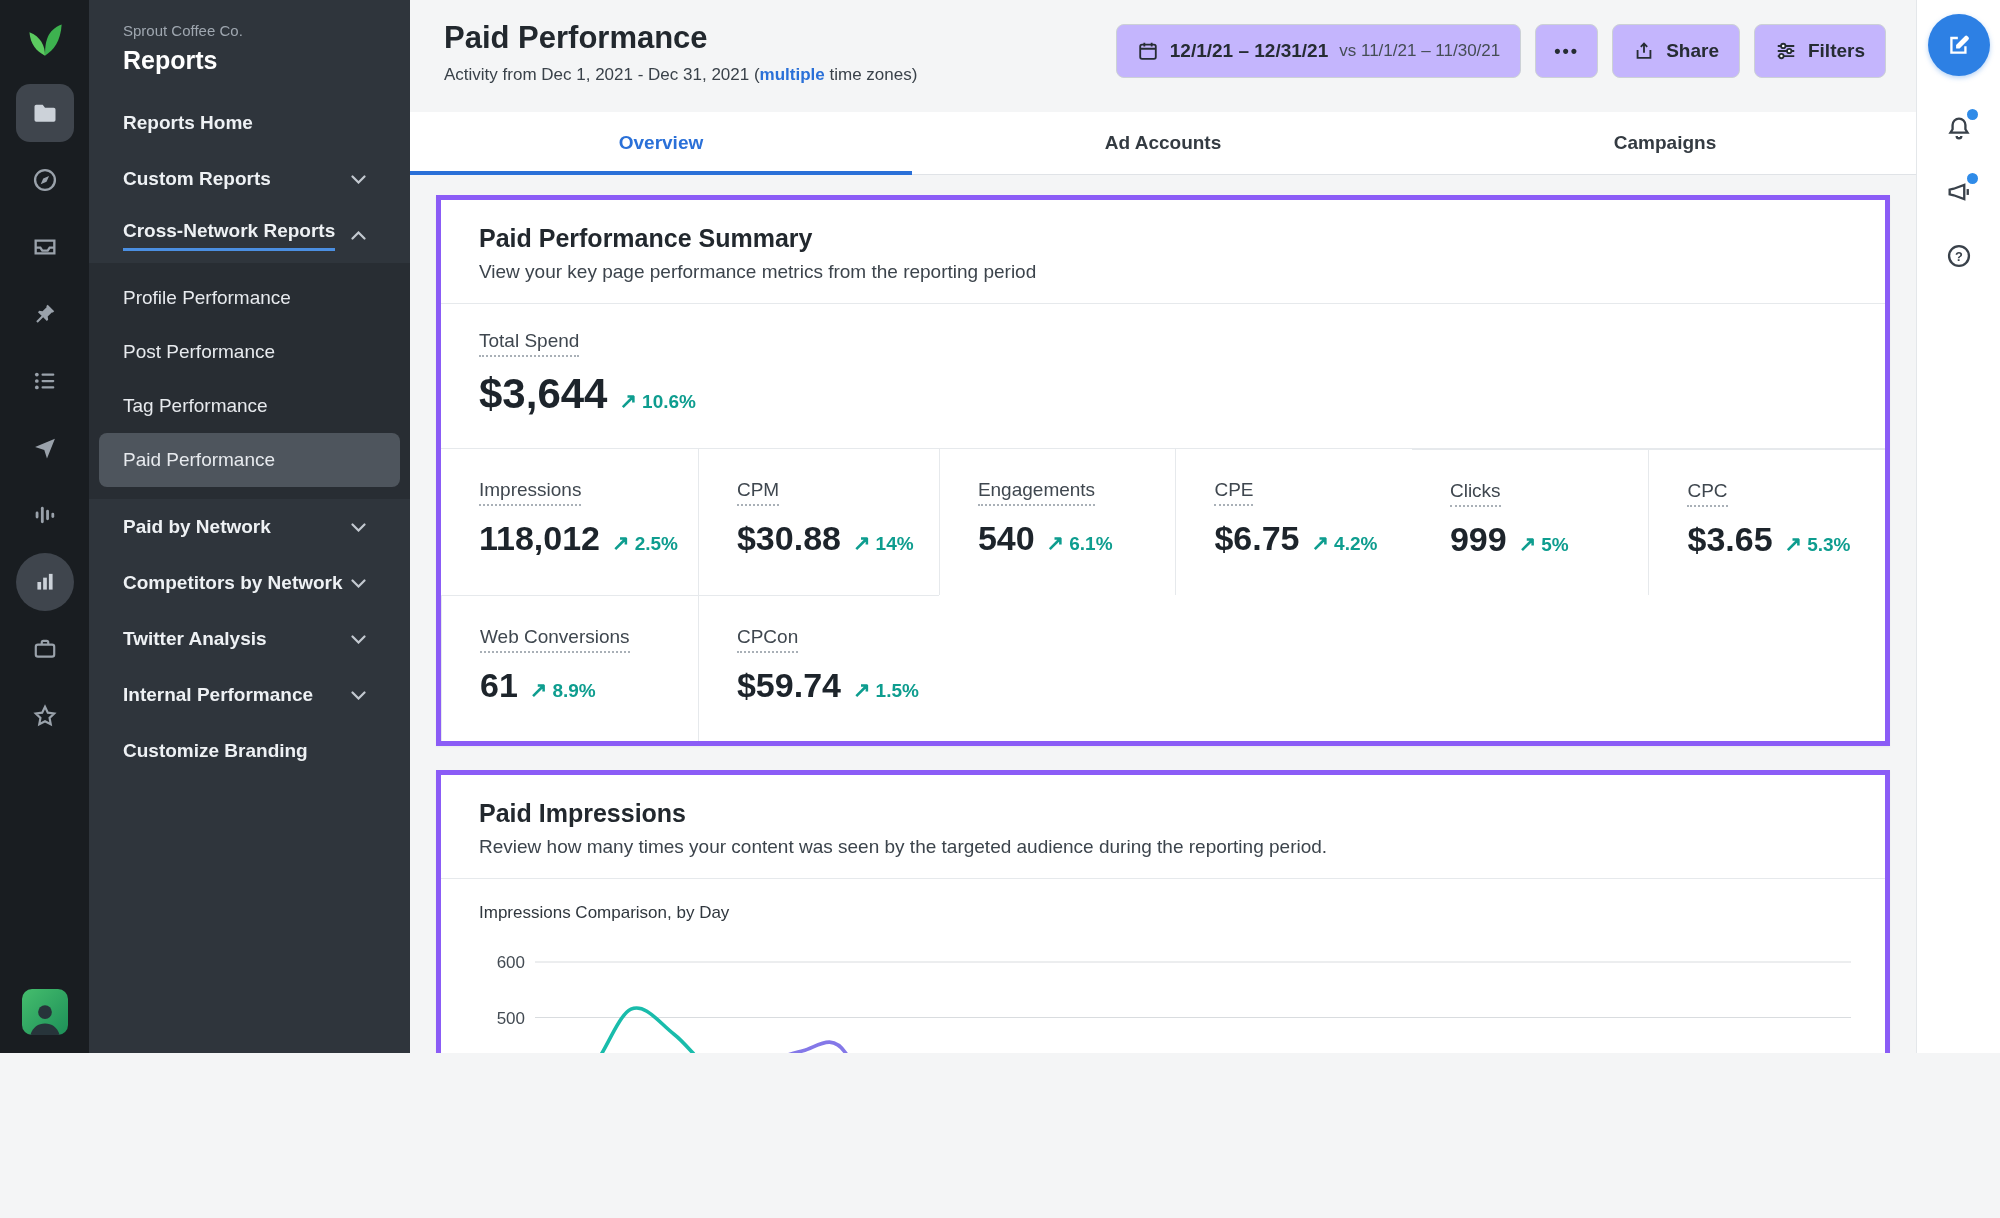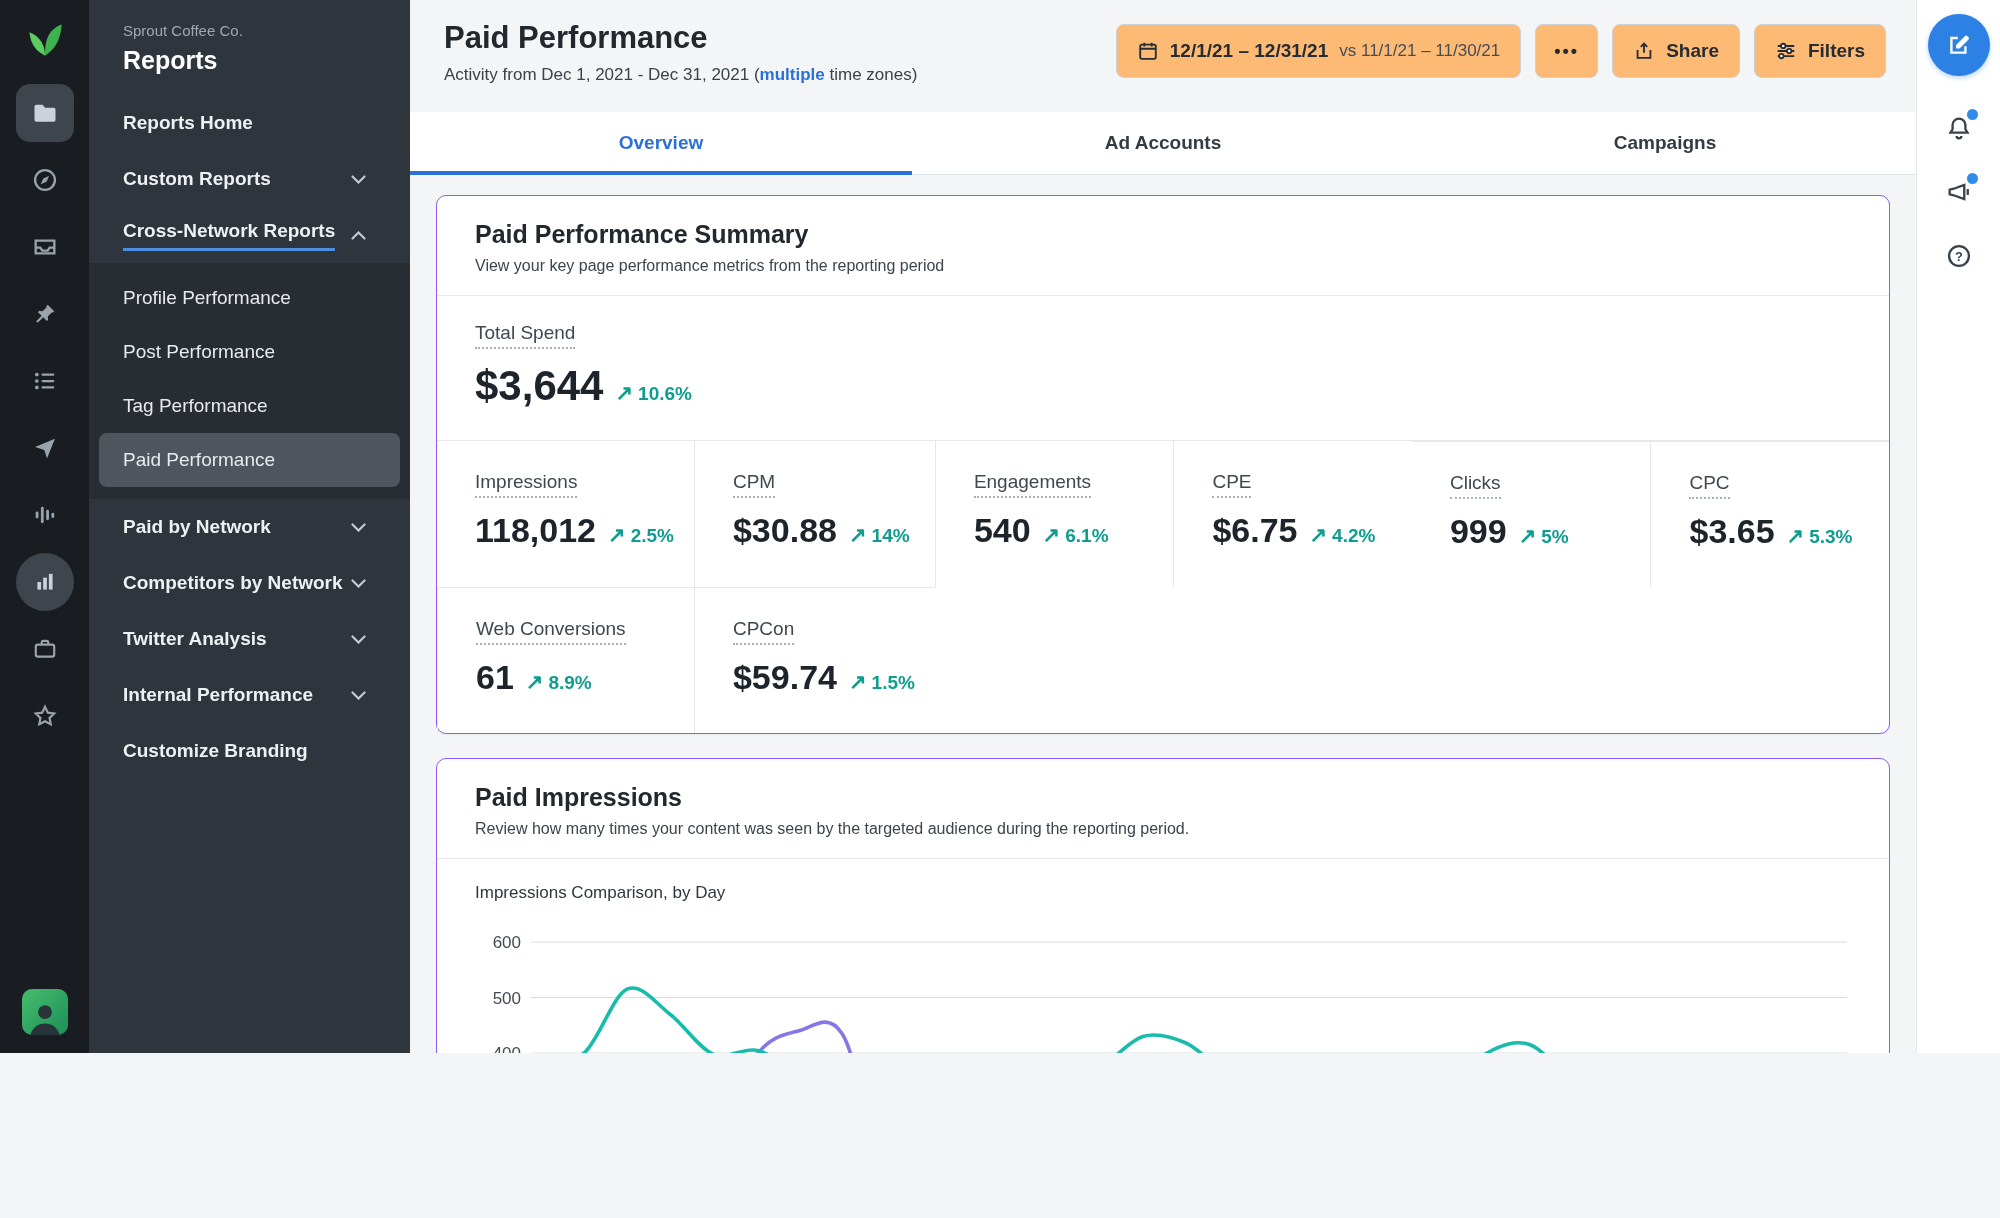--- a/index.html
+++ b/index.html
@@ -33,38 +33,38 @@
   .sub-item.selected{background:#4e555d;}
 
   
   .main{flex:1;display:flex;flex-direction:column;min-width:0;}
   .page-header{height:112px;display:flex;justify-content:space-between;align-items:flex-start;
     padding:20px 30px 0 34px;background:#f4f5f6;box-sizing:border-box;}
   .ph-title{font-size:31px;font-weight:bold;color:#22282e;margin:0 0 9px;}
   .ph-sub{font-size:17px;color:#3a424a;}
   .ph-sub .link{color:#2a70d8;font-weight:bold;cursor:pointer;}
   .ph-actions{display:flex;gap:14px;margin-top:4px;}
-  .btn{display:inline-flex;align-items:center;gap:11px;background:#fdba74;border:1px solid #ccd1d6;
+  .btn{display:inline-flex;align-items:center;gap:11px;background:#c4b5fd;border:1px solid #ccd1d6;
     border-radius:8px;height:54px;padding:0 20px;font-size:19px;font-weight:700;color:#262c33;
     cursor:pointer;box-sizing:border-box;white-space:nowrap;text-align:center;}
   .btn .muted{font-weight:400;font-size:17px;color:#454d55;}
   .btn.icononly{padding:0 18px;letter-spacing:2px;font-size:18px;}
 
   .tabs{height:62px;background:#fff;display:flex;border-bottom:1px solid #e0e3e7;flex-shrink:0;}
   .tab{flex:1;display:flex;align-items:center;justify-content:center;font-size:19px;font-weight:700;
     color:#343b42;position:relative;cursor:pointer;}
   .tab.active{color:#2a70d8;}
   .tab.active::after{content:"";position:absolute;left:0;right:0;bottom:-1px;height:4px;background:#2a70d8;}
 
   .content{flex:1;padding:20px 26px;overflow:hidden;}
-  .card{background:#fff;border:1px solid #8b5cf6;border-radius:10px;box-shadow:0 1px 2px rgba(0,0,0,.04);}
+  .card{background:#fff;border:5px solid #8b5cf6;border-radius:0;box-shadow:0 1px 2px rgba(0,0,0,.04);}
   .card + .card{margin-top:24px;}
   .card-head{padding:24px 38px 20px;border-bottom:1px solid #e6e9ec;}
   .card-title{font-size:25px;font-weight:bold;color:#22282e;margin:0 0 8px;}
-  .card-sub{font-size:16px;color:#3c444c;}
+  .card-sub{font-size:19px;color:#3c444c;}
 
   .total-block{padding:26px 38px 30px;border-bottom:1px solid #e6e9ec;}
   .metric-label{display:inline-block;font-size:19px;color:#3f474f;border-bottom:2px dotted #a9b0b7;
     padding-bottom:3px;margin-bottom:13px;cursor:help;}
   .value-row{display:flex;align-items:baseline;gap:12px;}
   .total-value{font-size:42px;font-weight:bold;color:#1d242b;}
   .delta{color:#0e9d8f;font-size:19px;font-weight:700;display:inline-flex;align-items:baseline;gap:5px;}
   .delta .arrow{font-size:21px;font-weight:bold;}
 
   .metric-grid{display:grid;grid-template-columns:1fr 1fr 1fr 1fr 1fr 1fr;}

